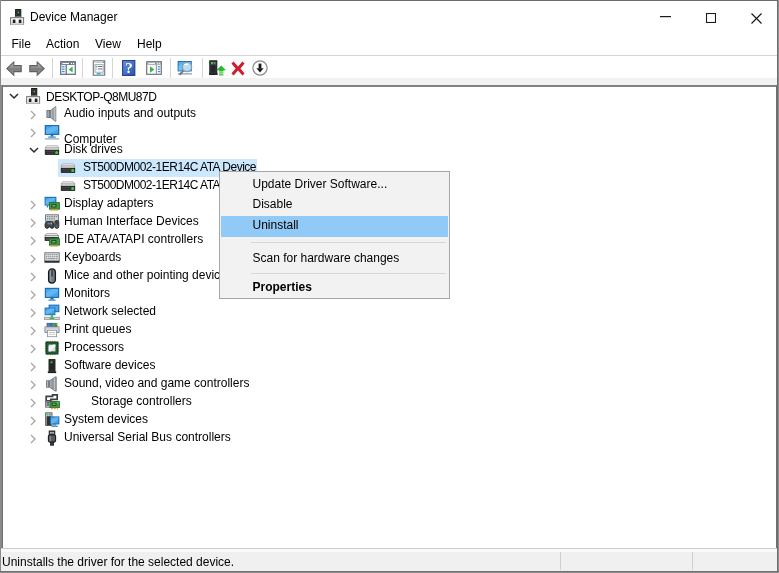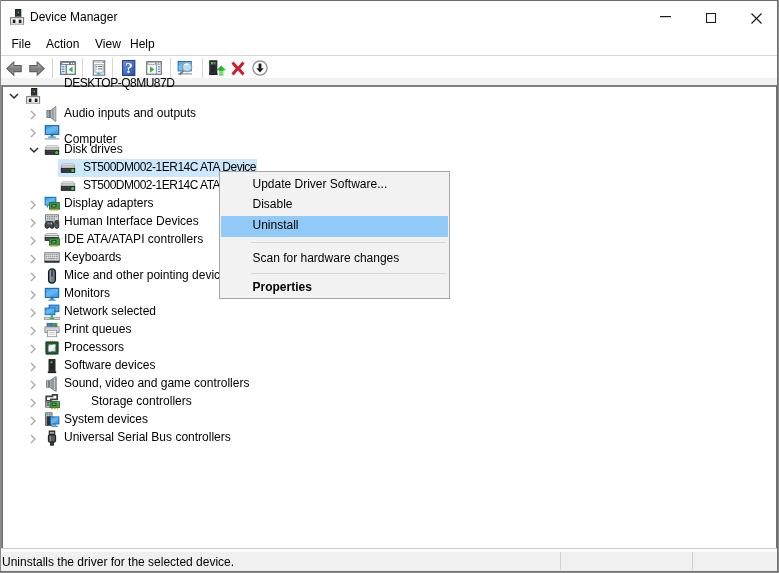--- a/index.html
+++ b/index.html
@@ -17,21 +17,21 @@
   </svg>
 <svg class="abs" style="left:706px;top:13px" width="10" height="10" viewBox="0 0 10 10">
     <rect x="0.5" y="0.5" width="9" height="9" fill="none" stroke="#1a1a1a" stroke-width="1.1"></rect>
   </svg>
 <svg class="abs" style="left:751px;top:12.5px" width="11" height="11" viewBox="0 0 11 11">
     <path d="M0.5 0.5 L10.5 10.5 M10.5 0.5 L0.5 10.5" stroke="#1a1a1a" stroke-width="1.2"></path>
   </svg>
 <div class="abs t12" style="left:11.5px;top:37px;">File</div>
 <div class="abs t12" style="left:46px;top:37px;">Action</div>
 <div class="abs t12" style="left:95px;top:37px;">View</div>
-<div class="abs t12" style="left:130px;top:37px;">Help</div>
+<div class="abs t12" style="left:137px;top:37px;">Help</div>
 <div class="abs" style="left:0;top:55px;width:779px;height:1px;background:#d4d4d4"></div>
 <svg style="position:absolute;left:5.5px;top:61px" width="16" height="16" viewBox="0 0 16 16">
     <defs>
       <linearGradient id="gb" x1="0" y1="0" x2="0" y2="1">
         <stop offset="0" stop-color="#c9c9c9"></stop>
         <stop offset="0.55" stop-color="#7b7b7b"></stop>
         <stop offset="1" stop-color="#a8a8a8"></stop>
       </linearGradient>
     </defs>
     <polygon points="0.8,7.6 7.8,1 7.8,4.6 15.2,4.6 15.2,10.6 7.8,10.6 7.8,14.2" fill="url(#gb)" stroke="#5f5f5f" stroke-width="1.1"></polygon>
@@ -139,21 +139,21 @@
     <rect x="5.6" y="0.5" width="5.2" height="8" fill="#3c3c3c" stroke="#1c1c1c"></rect>
     <rect x="6.8" y="1.8" width="2.8" height="5.2" fill="#2a2a2a"></rect>
     <rect x="7.6" y="2.8" width="1.4" height="1.4" fill="#35d435"></rect>
     <rect x="4" y="7.6" width="8.2" height="1.4" fill="#bdbdbd"></rect>
     <rect x="0.6" y="8.7" width="13" height="7" fill="#ececec" stroke="#6e6e6e"></rect>
     <rect x="1.4" y="9.6" width="11.4" height="2.4" fill="#f8f8f8"></rect>
     <rect x="2.8" y="10.6" width="2.6" height="3.4" fill="#1f1f1f"></rect>
     <rect x="8.8" y="10.6" width="2.6" height="3.4" fill="#1f1f1f"></rect>
     <rect x="0.6" y="14.2" width="13" height="1.5" fill="#cfcfcf"></rect>
   </svg>
-<div class="abs t12" style="left:46px;top:76px;letter-spacing:-0.5px;margin-left:18px;">DESKTOP-Q8MU87D</div>
+<div class="abs t12" style="left:46px;top:90px;letter-spacing:-0.5px;">DESKTOP-Q8MU87D</div>
 <svg class="abs" style="left:30.0px;top:109.5px" width="6" height="10" viewBox="0 0 6 10">
     <path d="M1 1 L5 5 L1 9" fill="none" stroke="#a6a6a6" stroke-width="1.3"></path>
   </svg>
 <svg style="position:absolute;left:43.5px;top:106px" width="16" height="16" viewBox="0 0 16 16">
     <defs>
       <linearGradient id="ga" x1="0" y1="0" x2="1" y2="0">
         <stop offset="0" stop-color="#c8cdd2"></stop>
         <stop offset="0.5" stop-color="#8c949c"></stop>
         <stop offset="1" stop-color="#e8eaec"></stop>
       </linearGradient>

